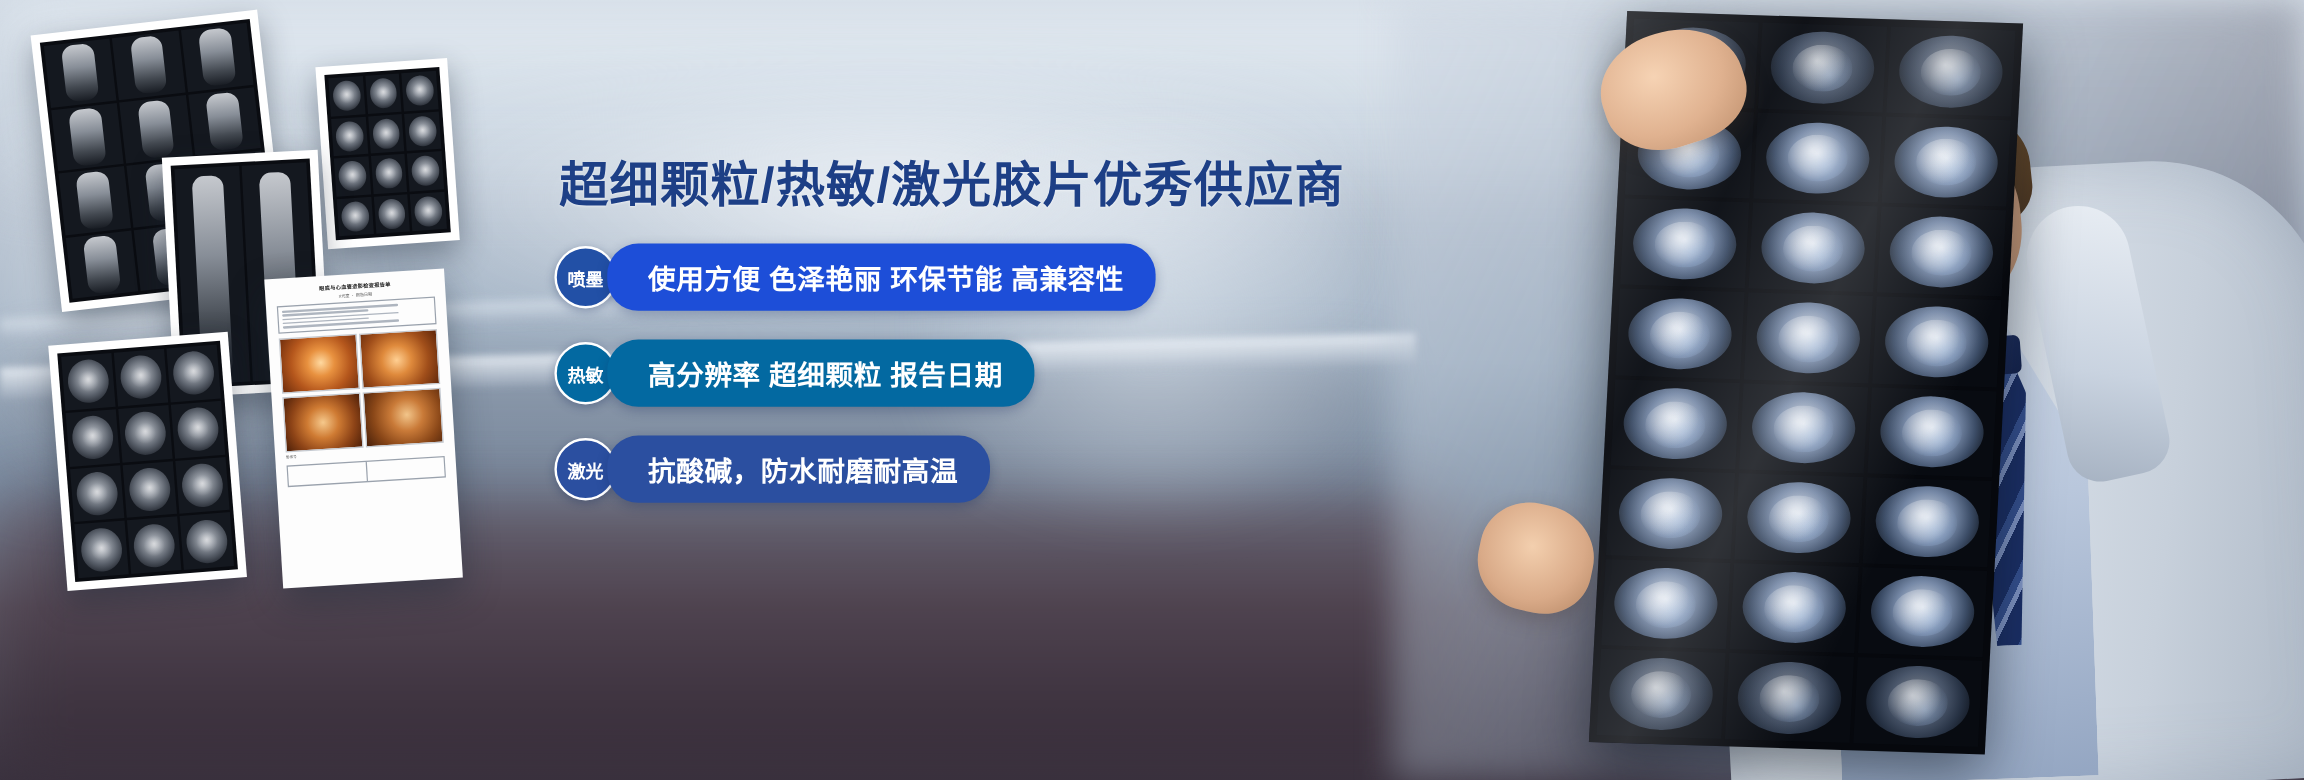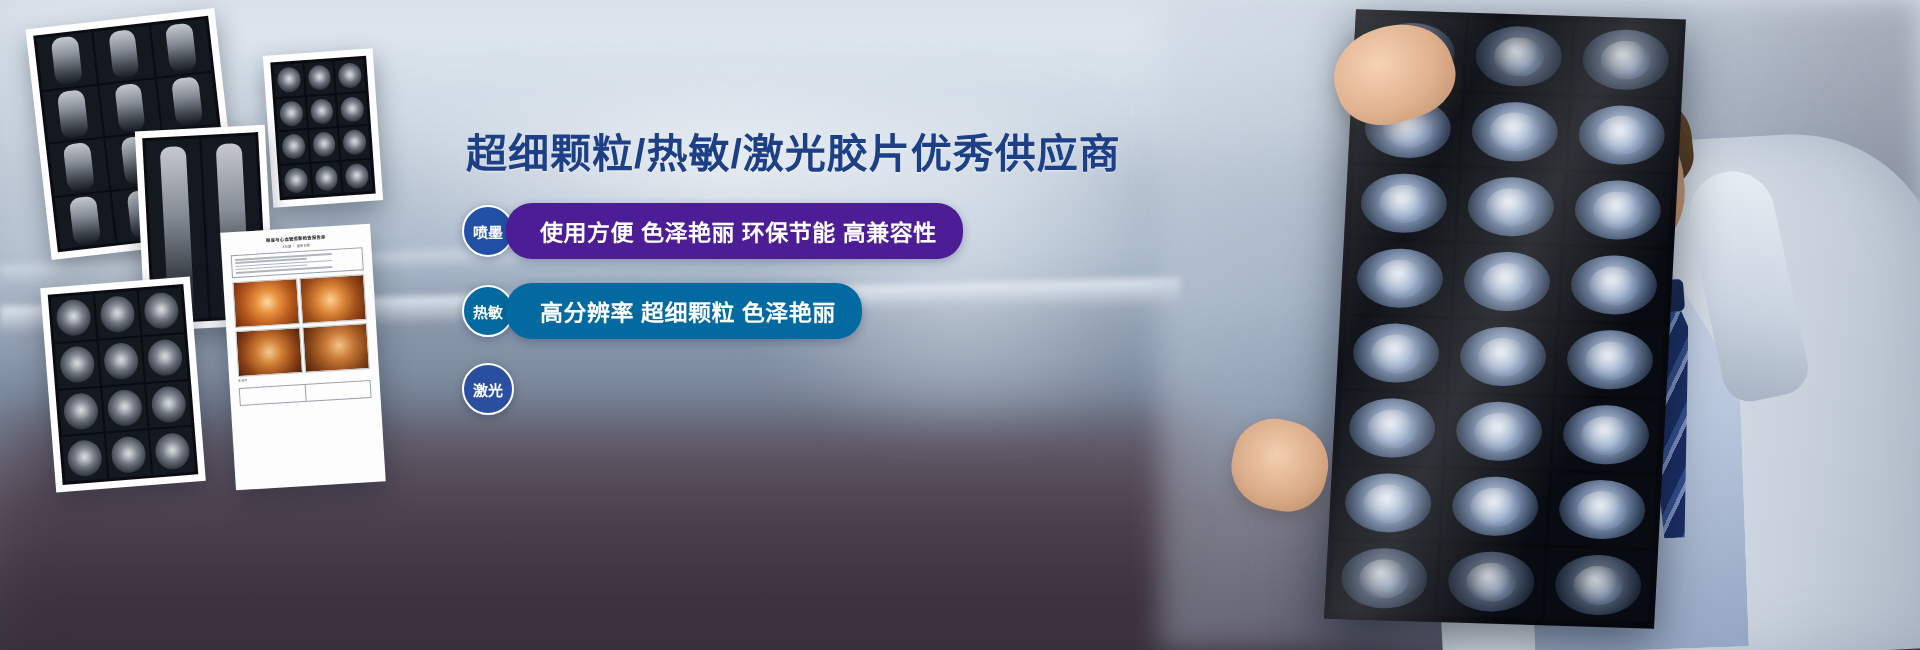--- a/index.html
+++ b/index.html
@@ -248,21 +248,21 @@
     border-radius:50%;
     background:#2250a6;
     color:#ffffff;
     display:flex;align-items:center;justify-content:center;
     font-size:15px;font-weight:bold;
     letter-spacing:0px;
     box-shadow:0 2px 8px rgba(20,40,90,.35);
   }
   .pill{
     margin-left:-8px;
-    background:#4c1d95;
+    background:#1d4ed8;
     color:#ffffff;
     font-size:23px;
     font-weight:bold;
     letter-spacing:.5px;
     padding:11px 26px 11px 34px;
     border-radius:26px;
     white-space:nowrap;
     box-shadow:0 3px 10px rgba(20,40,90,.30);
   }
   .feature:nth-child(3) .badge,
@@ -424,22 +424,23 @@
 
     <h1 class="headline">超细颗粒/热敏/激光胶片优秀供应商</h1>
 
     <div class="feature">
       <div class="badge">喷墨</div>
       <div class="pill">使用方便 色泽艳丽 环保节能 高兼容性</div>
     </div>
 
     <div class="feature">
       <div class="badge">热敏</div>
-      <div class="pill">高分辨率 超细颗粒 色泽艳丽</div>
+      <div class="pill">高分辨率 超细颗粒 报告日期</div>
     </div>
 
     <div class="feature">
       <div class="badge">激光</div>
+      <div class="pill">抗酸碱，防水耐磨耐高温</div>
     </div>
 
   </div>
 
 </div>
 
 </body></html>

